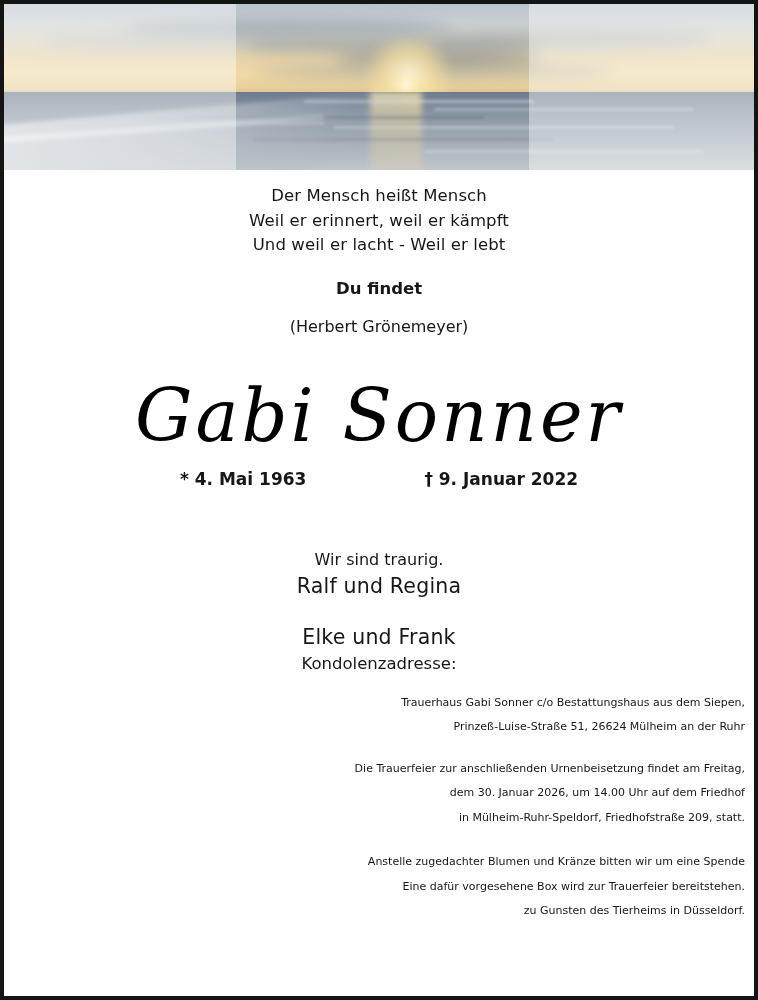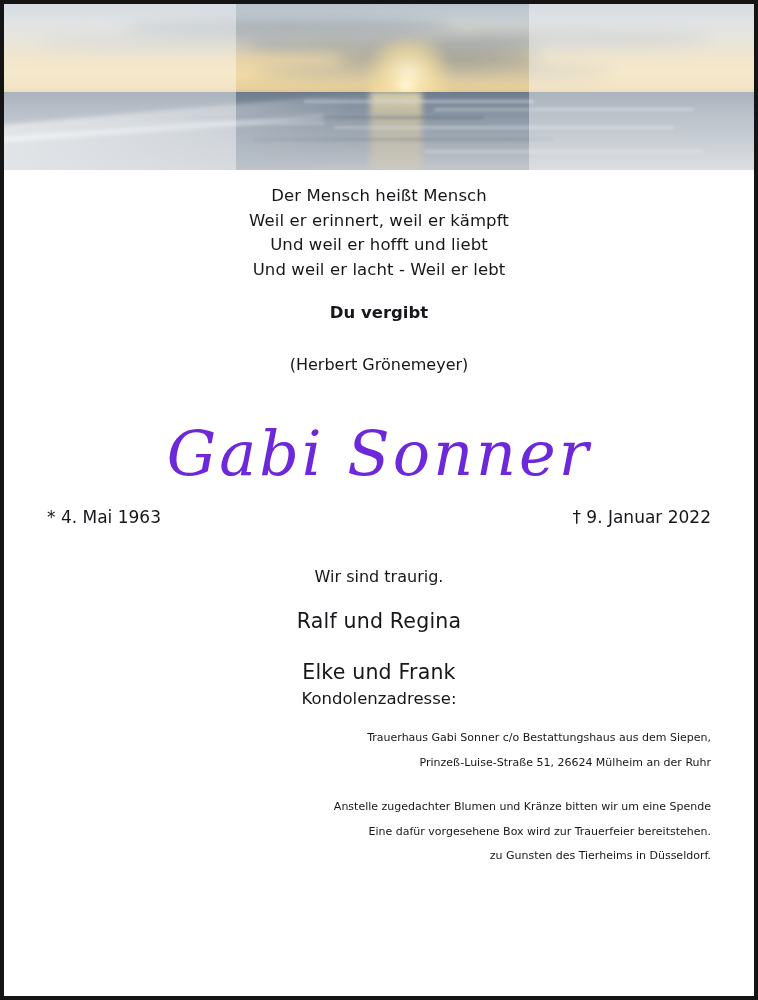--- a/index.html
+++ b/index.html
@@ -158,74 +158,74 @@
     top: 0;
     height: 166px;
     background: rgba(255,255,255,.42);
     pointer-events: none;
   }
   .veil-left  { left: 0;     width: 232px; }
   .veil-right { left: 525px; right: 0; }
 
   
   .body {
-    padding: 0 43px;
+    padding: 0 9px;
     color: #15171a;
     text-align: center;
   }
 
   .poem {
     margin-top: 14px;
   }
   .poem-line {
     font-size: 16.5px;
     line-height: 24.5px;
     letter-spacing: .1px;
   }
 
   .poem-emphasis {
     margin-top: 19px;
     font-size: 16.5px;
     line-height: 24px;
     font-weight: 600;
   }
   .poem-author {
-    margin-top: 28px;
+    margin-top: 14px;
     font-size: 16px;
     line-height: 24px;
   }
 
   .name {
     margin-top: 46px;
     font-family: "DejaVu Serif", "Liberation Serif", serif;
     font-style: italic;
-    font-size: 62px;
+    font-size: 72px;
     line-height: 62px;
     letter-spacing: 3px;
-    color: #6d28d9;
+    color: #000000;
     white-space: nowrap;
   }
 
   .dates {
     margin-top: 20px;
     display: flex;
-    justify-content: space-between;
+    justify-content: center;
     gap: 118px;
     font-size: 17px;
     line-height: 24px;
+    font-weight: bold;
   }
   .date-item { white-space: nowrap; }
 
   .mourn-intro {
-    margin-top: 36px;
+    margin-top: 57px;
     font-size: 16px;
     line-height: 24px;
   }
   .mourner {
-    margin-top: 18px;
     font-size: 20.5px;
     line-height: 29px;
     letter-spacing: .2px;
   }
   .mourner + .mourner { margin-top: 22px; }
 
   .condolence-label {
     font-size: 16.5px;
     line-height: 24px;
   }
@@ -271,45 +271,49 @@
 
     <div class="veil veil-left"></div>
     <div class="veil veil-right"></div>
   </div>
 
   <div class="body">
 
     <div class="poem">
       <div class="poem-line">Der Mensch heißt Mensch</div>
       <div class="poem-line">Weil er erinnert, weil er kämpft</div>
-      <div class="poem-line">Und weil er hofft und liebt</div>
       <div class="poem-line">Und weil er lacht - Weil er lebt</div>
     </div>
 
-    <div class="poem-emphasis">Du vergibt</div>
+    <div class="poem-emphasis">Du findet</div>
     <div class="poem-author">(Herbert Grönemeyer)</div>
 
     <div class="name">Gabi Sonner</div>
 
     <div class="dates">
       <div class="date-item">* 4. Mai 1963</div>
       <div class="date-item">† 9. Januar 2022</div>
     </div>
 
     <div class="mourn-intro">Wir sind traurig.</div>
     <div class="mourner">Ralf und Regina</div>
     <div class="mourner">Elke und Frank</div>
 
     <div class="condolence-label">Kondolenzadresse:</div>
 
     <div class="block condolence">
       <div class="block-line">Trauerhaus Gabi Sonner c/o Bestattungshaus aus dem Siepen,</div>
       <div class="block-line">Prinzeß-Luise-Straße 51, 26624 Mülheim an der Ruhr</div>
     </div>
 
+    <div class="block funeral">
+      <div class="block-line">Die Trauerfeier zur anschließenden Urnenbeisetzung findet am Freitag,</div>
+      <div class="block-line">dem 30. Januar 2026, um 14.00 Uhr auf dem Friedhof</div>
+      <div class="block-line">in Mülheim-Ruhr-Speldorf, Friedhofstraße 209, statt.</div>
+    </div>
 
     <div class="block donation">
       <div class="block-line">Anstelle zugedachter Blumen und Kränze bitten wir um eine Spende</div>
       <div class="block-line">Eine dafür vorgesehene Box wird zur Trauerfeier bereitstehen.</div>
       <div class="block-line">zu Gunsten des Tierheims in Düsseldorf.</div>
     </div>
 
   </div>
 </div>
 

